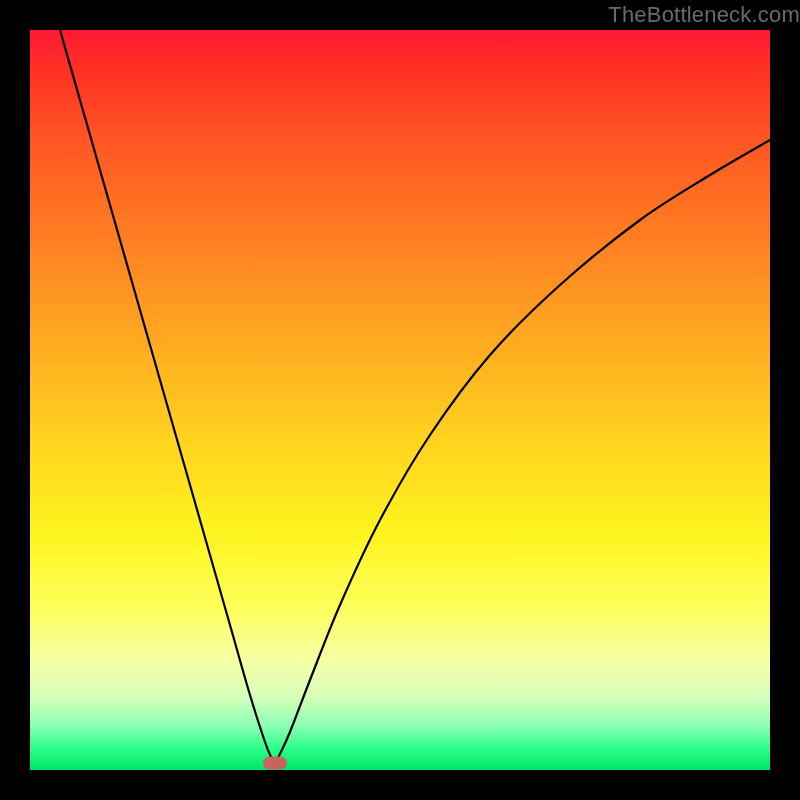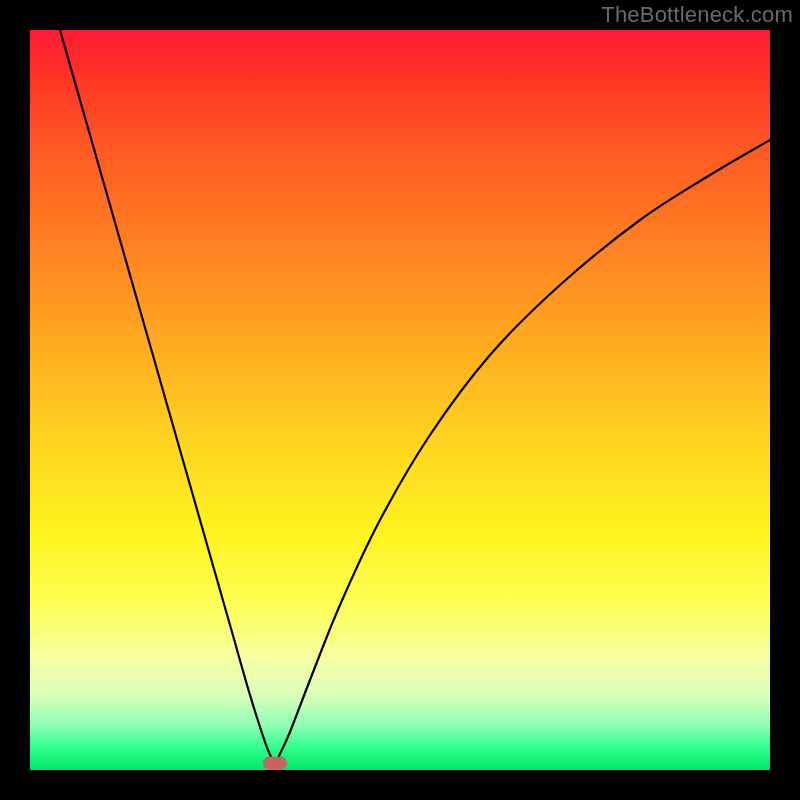--- a/index.html
+++ b/index.html
@@ -13,21 +13,21 @@
   }
   .frame {
     position: relative;
     width: 800px;
     height: 800px;
     background: #000;
   }
   .watermark {
     position: absolute;
     top: 2px;
-    right: 7px;
+    right: 0;
     color: #6a6a6a;
     font-size: 22px;
     font-weight: 400;
     letter-spacing: 0.2px;
     z-index: 20;
     user-select: none;
   }
   .plot-area {
     position: absolute;
     left: 30px;

